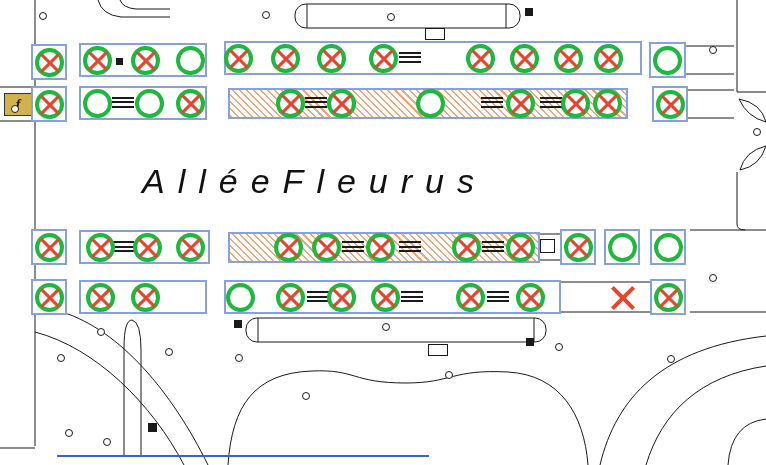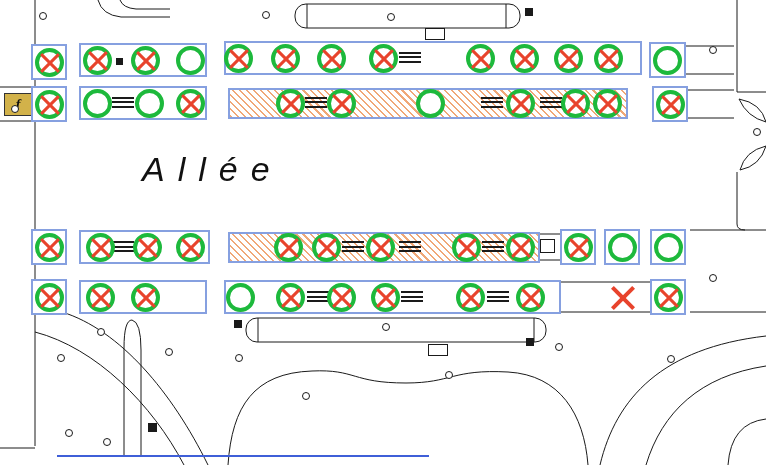--- a/index.html
+++ b/index.html
@@ -46,21 +46,21 @@
 
   
   .dot {
     position:absolute; width:6px; height:6px; border:1px solid var(--ink);
     border-radius:50%; background:#fff; box-sizing:content-box;
   }
   .sq { position:absolute; background:var(--ink); }
   .orect { position:absolute; border:1px solid var(--ink); background:#fff; box-sizing:border-box; }
 
   .alley-label {
-    position:absolute; left:142px; top:150px; width:528px;
+    position:absolute; left:142px; top:162px; width:528px;
     display:flex; 
     font-style:italic; font-size:34px; letter-spacing:13px; color:#111;
     white-space:nowrap;
   }
   .ymarker {
     position:absolute; left:4px; top:93px; width:26px; height:21px;
     background:var(--marker_yellow); border:1px solid #333;
     display:flex; align-items:center; justify-content:center;
     font-style:italic; font-weight:bold; font-size:14px; color:#111;
     font-family:"Liberation Serif", serif;
@@ -123,20 +123,21 @@
     <g>
       <path d="M 600 465 C 616 398 662 348 766 336"></path>
       <path d="M 646 465 C 662 412 700 376 766 366"></path>
       <path d="M 728 465 Q 731 423 766 419"></path>
     </g>
   </svg>
 
   <div id="plan">
     <div class="alley-label">
       <span>Allée</span>
+      <span>Fleurus</span>
     </div>
     <div class="ymarker">
       <span>f</span>
     </div>
     <div class="blue-line"></div>
   <div class="bed" style="left: 31px; top: 44px; width: 36px; height: 36px;"></div>
       <div class="bed" style="left: 79px; top: 43px; width: 128px; height: 34px;"></div>
       <div class="bed" style="left: 224px; top: 41px; width: 418px; height: 34px;"></div>
       <div class="bed" style="left: 649px; top: 42px; width: 37px; height: 36px;"></div>
       <div class="bed" style="left: 31px; top: 86px; width: 36px; height: 36px;"></div>

